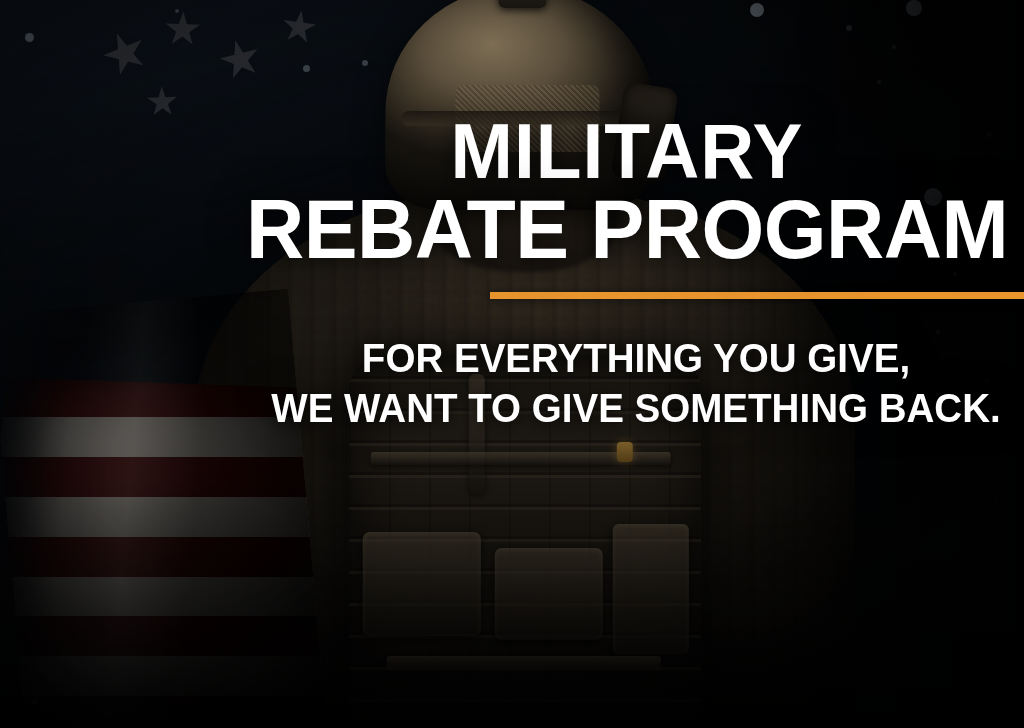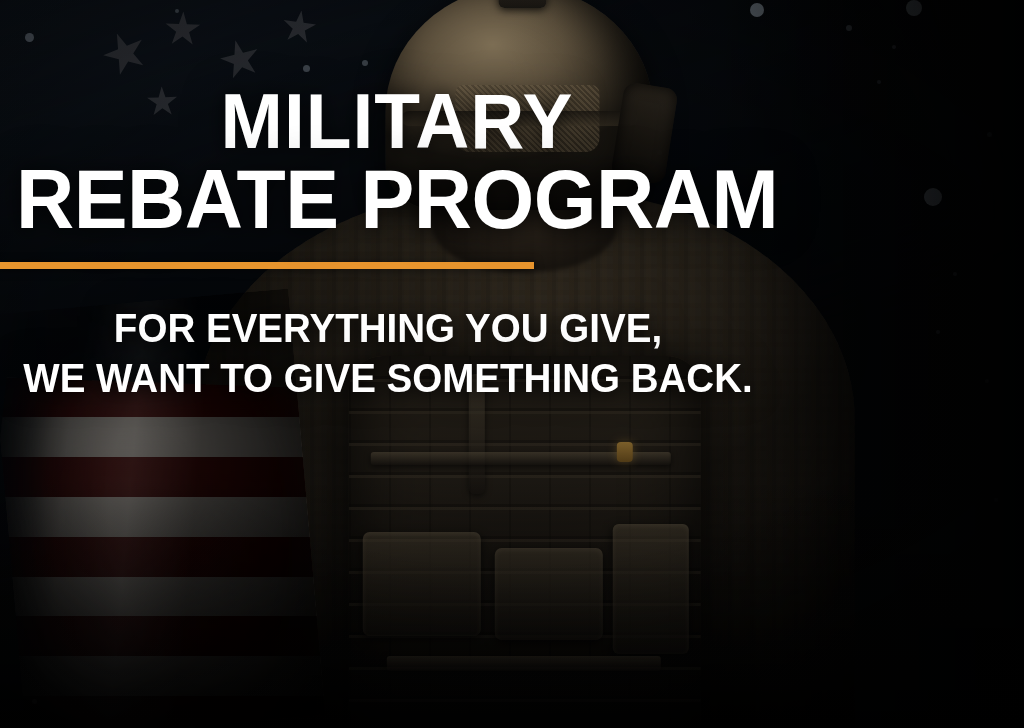--- a/index.html
+++ b/index.html
@@ -287,23 +287,23 @@
     background:
       radial-gradient(ellipse 62% 46% at 50% 47%, rgba(0,0,0,.52) 0%, rgba(0,0,0,.38) 55%, rgba(0,0,0,.20) 100%);
   }
 
   
   .content {
     position: absolute;
     inset: 0;
     display: flex;
     flex-direction: column;
-    align-items: flex-start;
+    align-items: flex-end;
     justify-content: flex-start;
-    padding-top: 84px;
+    padding-top: 114px;
     box-sizing: border-box;
     text-align: center;
   }
 
   .headline {
     margin: 0;
     color: #ffffff;
     font-weight: 700;
     font-size: 80px;
     line-height: .96;

